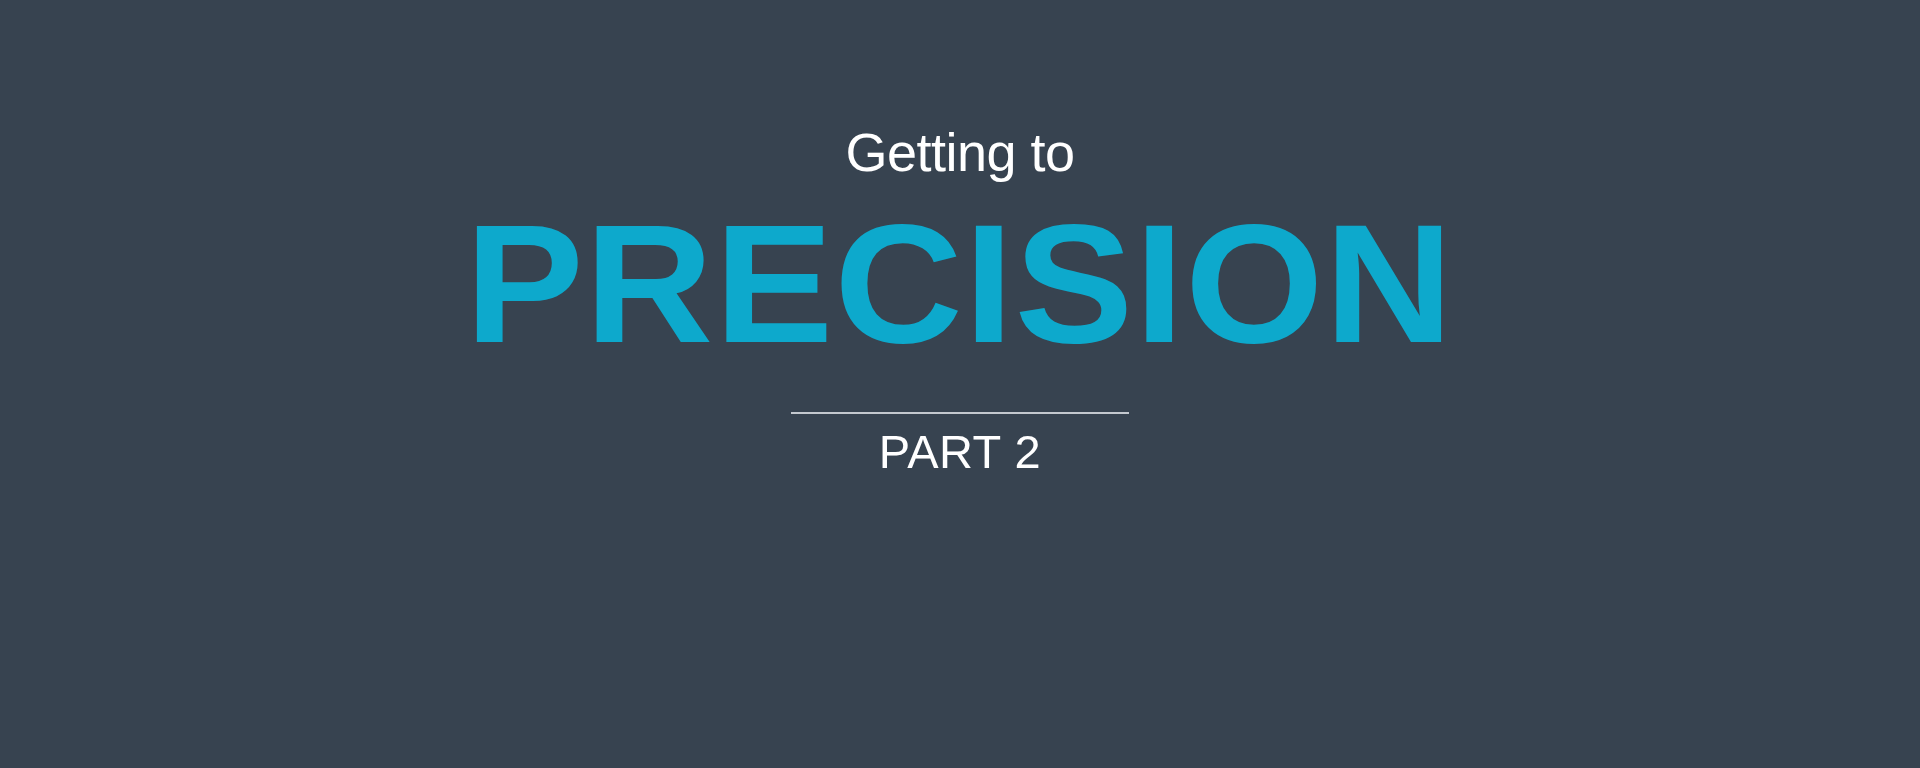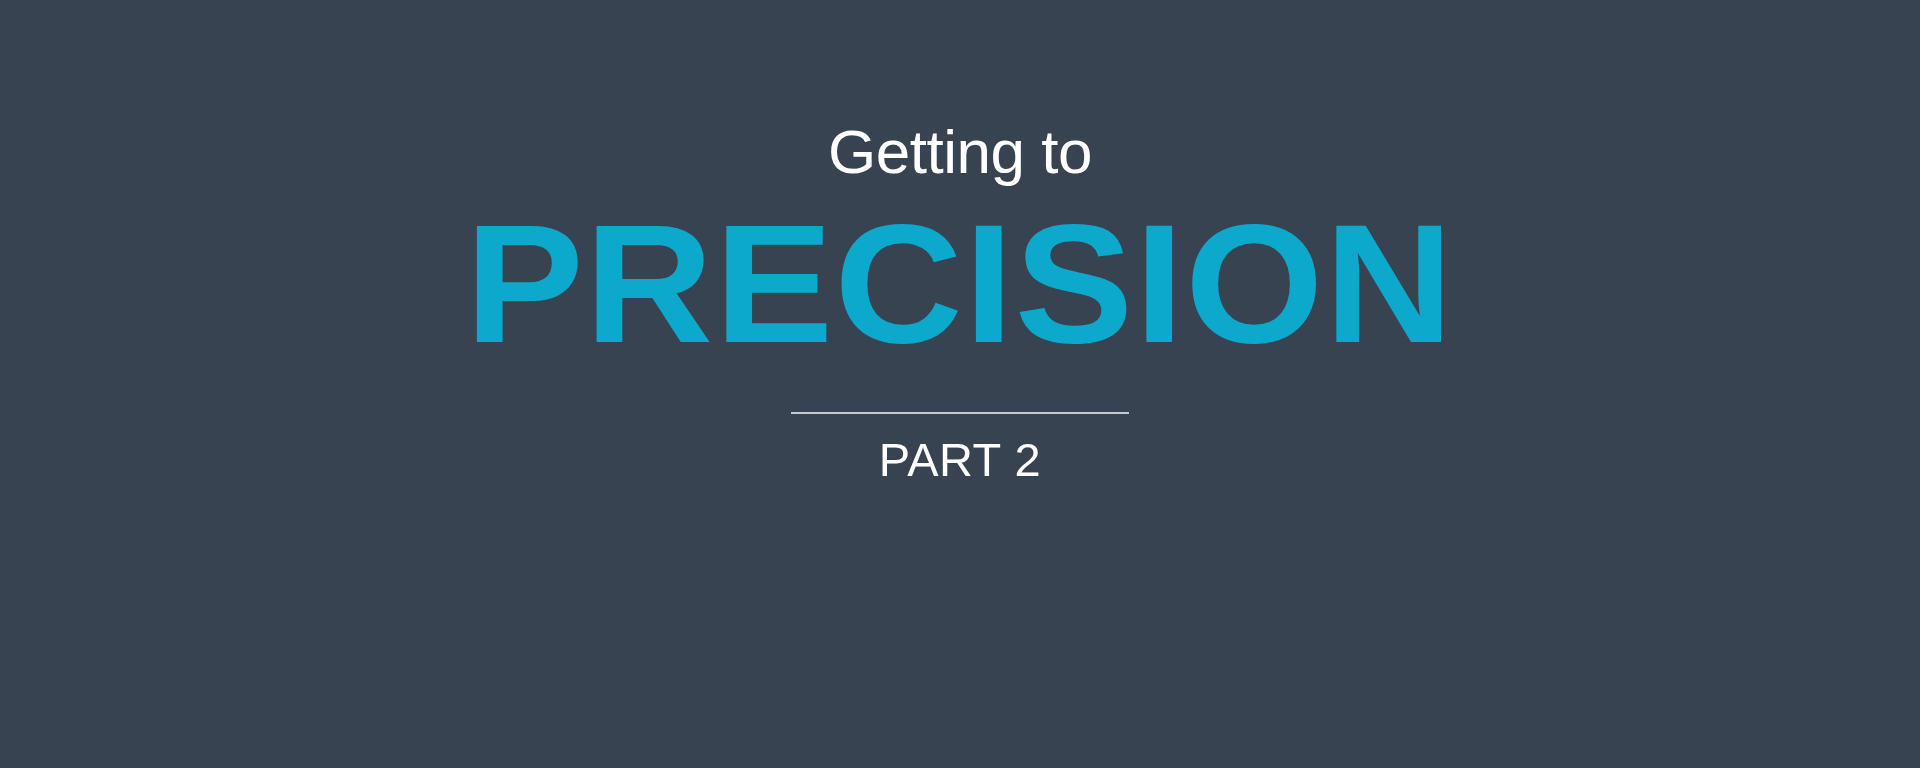--- a/index.html
+++ b/index.html
@@ -38,21 +38,21 @@
     justify-content: flex-start;
     padding-top: 104px;
     box-sizing: border-box;
   }
 
   
   .eyebrow {
     display: block;
     font-family: "Liberation Sans", sans-serif;
     font-weight: 300;
-    font-size: 62px;
+    font-size: 54px;
     line-height: 96px;
     letter-spacing: -0.5px;
     color: #FFFFFF;
     white-space: nowrap;
     text-align: center;
     margin: 0;
     padding: 0;
     -webkit-font-smoothing: antialiased;
   }
 
@@ -89,21 +89,21 @@
   .part-label {
     display: block;
     font-family: "Liberation Sans", sans-serif;
     font-weight: 300;
     font-size: 47px;
     line-height: 56px;
     letter-spacing: 0.5px;
     color: #FFFFFF;
     white-space: nowrap;
     text-align: center;
-    margin: 18px 0 0 0;
+    margin: 10px 0 0 0;
     padding: 0;
     -webkit-font-smoothing: antialiased;
   }
 </style>
 </head>
 <body>
 
 <div class="slide">
 
   <div class="title-block">

